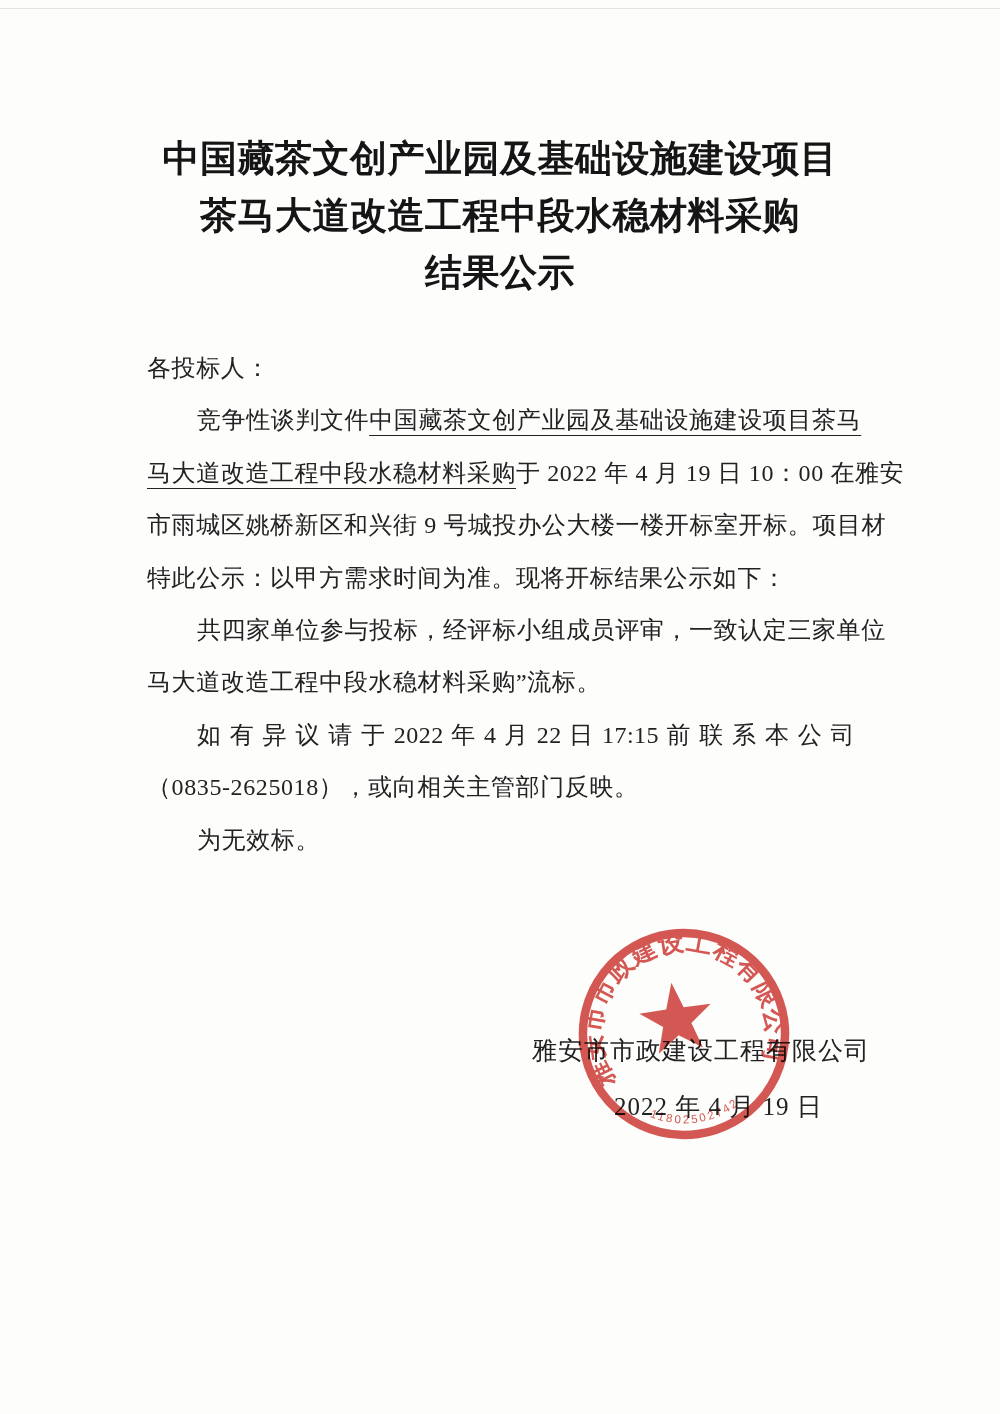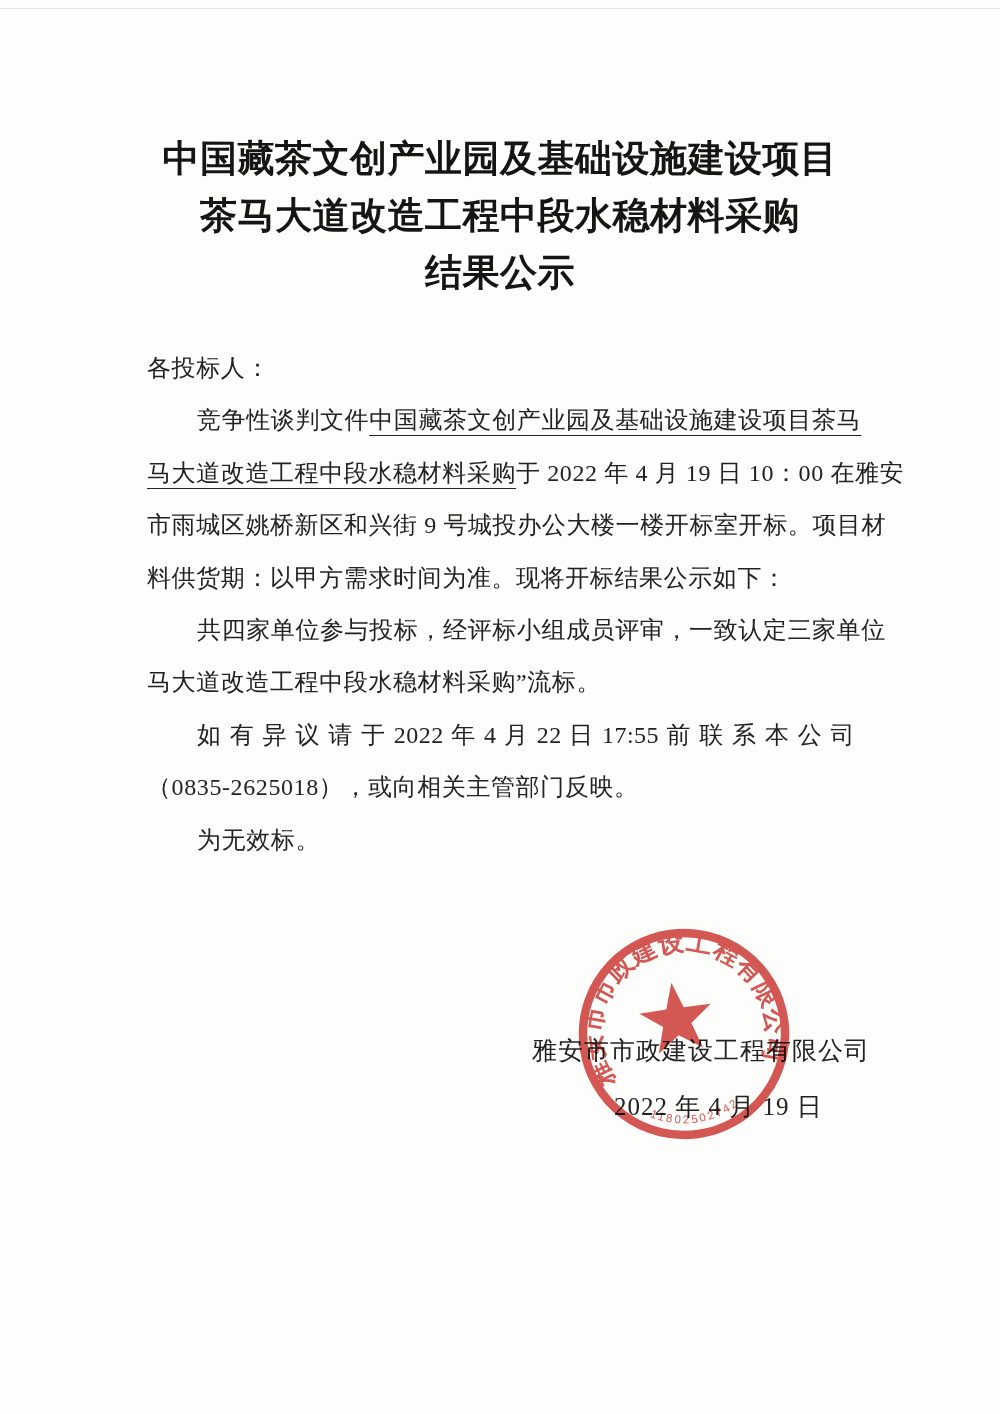--- a/index.html
+++ b/index.html
@@ -96,30 +96,30 @@
     <div class="line indent">
       <span>竞争性谈判文件</span><span class="u">中国藏茶文创产业园及基础设施建设项目茶马</span>
     </div>
     <div class="line">
       <span class="u">马大道改造工程中段水稳材料采购</span><span>于 2022 年 4 月 19 日 10：00 在雅安</span>
     </div>
     <div class="line">
       <span>市雨城区姚桥新区和兴街 9 号城投办公大楼一楼开标室开标。项目材</span>
     </div>
     <div class="line">
-      <span>料供货期：以甲方需求时间为准。现将开标结果公示如下：</span>
+      <span>特此公示：以甲方需求时间为准。现将开标结果公示如下：</span>
     </div>
     <div class="line indent">
       <span>共四家单位参与投标，经评标小组成员评审，一致认定三家单位</span>
     </div>
     <div class="line">
       <span>马大道改造工程中段水稳材料采购”流标。</span>
     </div>
     <div class="line indent stretch">
-      <span>如 有 异 议 请 于 2022 年 4 月 22 日 17:55 前 联 系 本 公 司</span>
+      <span>如 有 异 议 请 于 2022 年 4 月 22 日 17:15 前 联 系 本 公 司</span>
     </div>
     <div class="line">
       <span>（0835-2625018），或向相关主管部门反映。</span>
     </div>
     <div class="line indent">
       <span>为无效标。</span>
     </div>
   </div>
 
   <div class="sig-company">雅安市市政建设工程有限公司</div>

